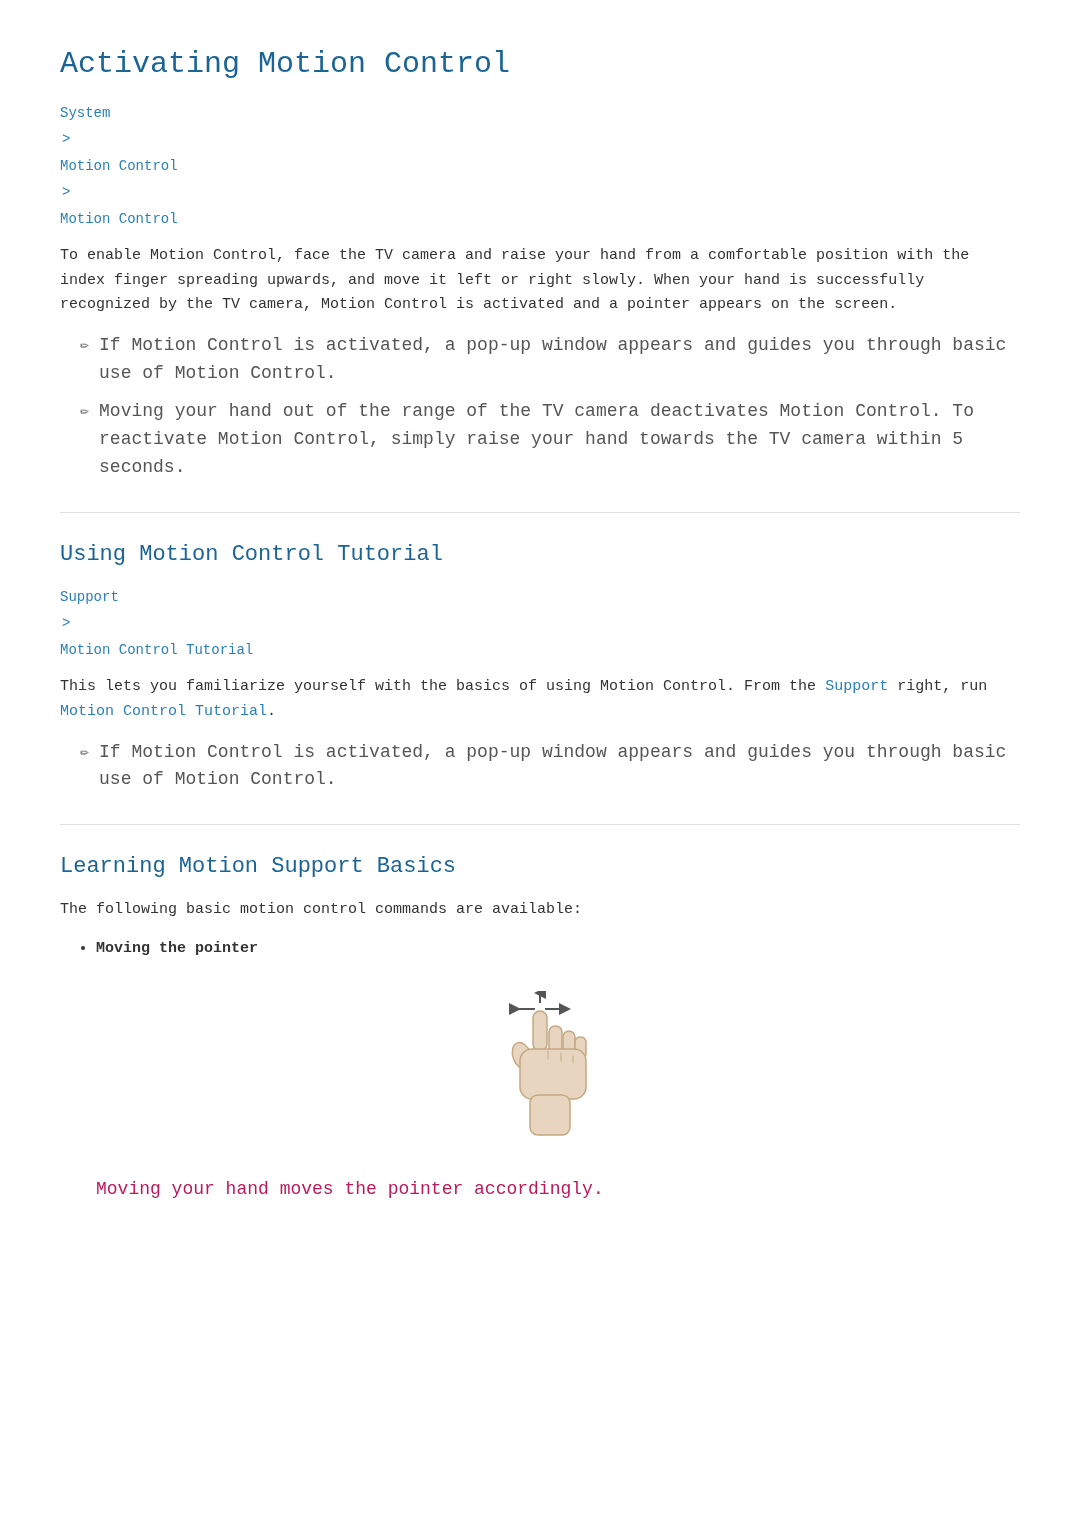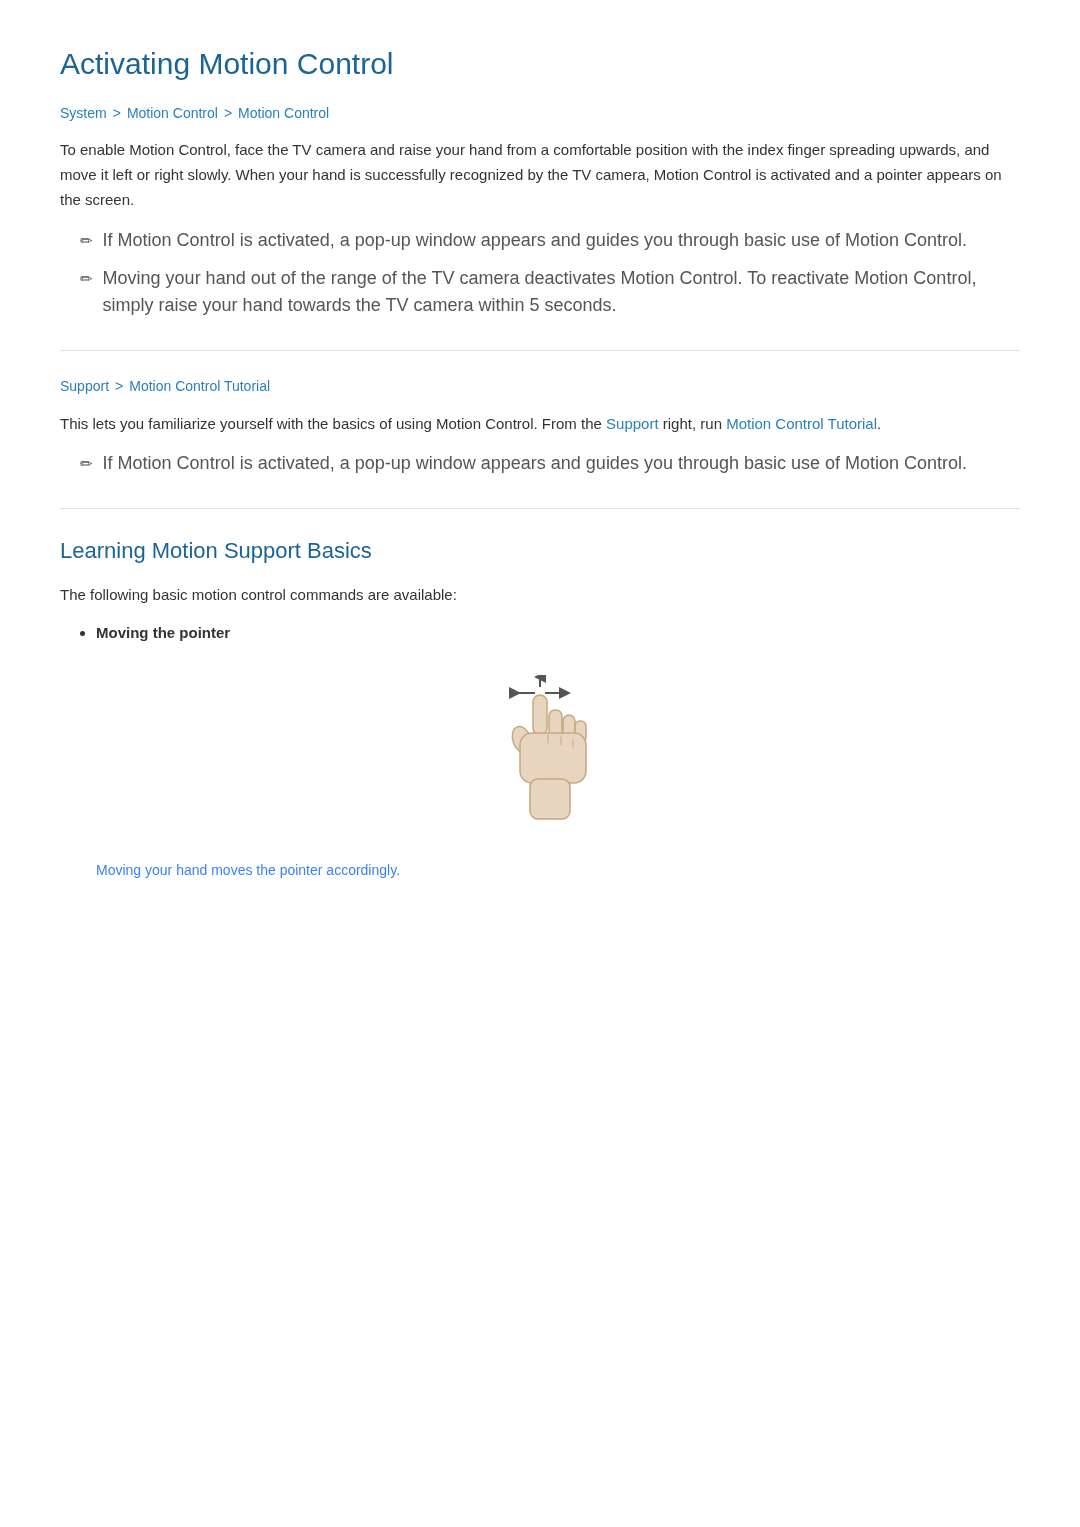--- a/index.html
+++ b/index.html
@@ -13,34 +13,36 @@
       font-family: 'Segoe UI', Arial, sans-serif;
       color: #333333;
       font-size: 15px;
       line-height: 1.6;
     }
 
     .page-container {
       max-width: 1080px;
       margin: 0 auto;
       padding: 40px 60px 80px 60px;
+      font-family: Liberation Mono, monospace;
     }
 
     .page-title {
       font-size: 30px;
       font-weight: 400;
       color: #1a6496;
       margin-bottom: 14px;
     }
 
     .breadcrumb {
       display: flex;
       align-items: flex-start;
       gap: 4px;
       margin-bottom: 14px;
+      flex-direction: column;
     }
 
     .breadcrumb-item {
       color: #2980b9;
       font-size: 14px;
       font-weight: 500;
       cursor: pointer;
     }
 
     .breadcrumb-separator {
@@ -119,22 +121,22 @@
       justify-content: center;
       margin: 30px 0 24px 0;
     }
 
     .hand-svg-container {
       width: 120px;
       height: 160px;
     }
 
     .caption-text {
-      font-size: 14px;
-      color: #3b82f6;
+      font-size: 18px;
+      color: #be185d;
       padding-left: 36px;
       margin-bottom: 14px;
     }
 
     .warning-text {
       font-size: 15px;
       color: #333333;
       line-height: 1.65;
       margin-bottom: 14px;
     }
@@ -163,20 +165,21 @@
     </li>
     <li class="note-item">
       <span class="note-icon">✏</span>
       <span class="note-text">Moving your hand out of the range of the TV camera deactivates Motion Control. To reactivate Motion Control, simply raise your hand towards the TV camera within 5 seconds.</span>
     </li>
   </ul>
 
 
   <hr class="section-divider">
 
+  <h2 class="section-title">Using Motion Control Tutorial</h2>
 
   <div class="breadcrumb">
     <span class="breadcrumb-item">Support</span>
     <span class="breadcrumb-separator">&gt;</span>
     <span class="breadcrumb-item">Motion Control Tutorial</span>
   </div>
 
   <p class="body-text">
     <span>This lets you familiarize yourself with the basics of using Motion Control. From the </span><span class="link-text">Support</span><span> right, run </span><span class="link-text">Motion Control Tutorial</span><span>.</span>
   </p>

